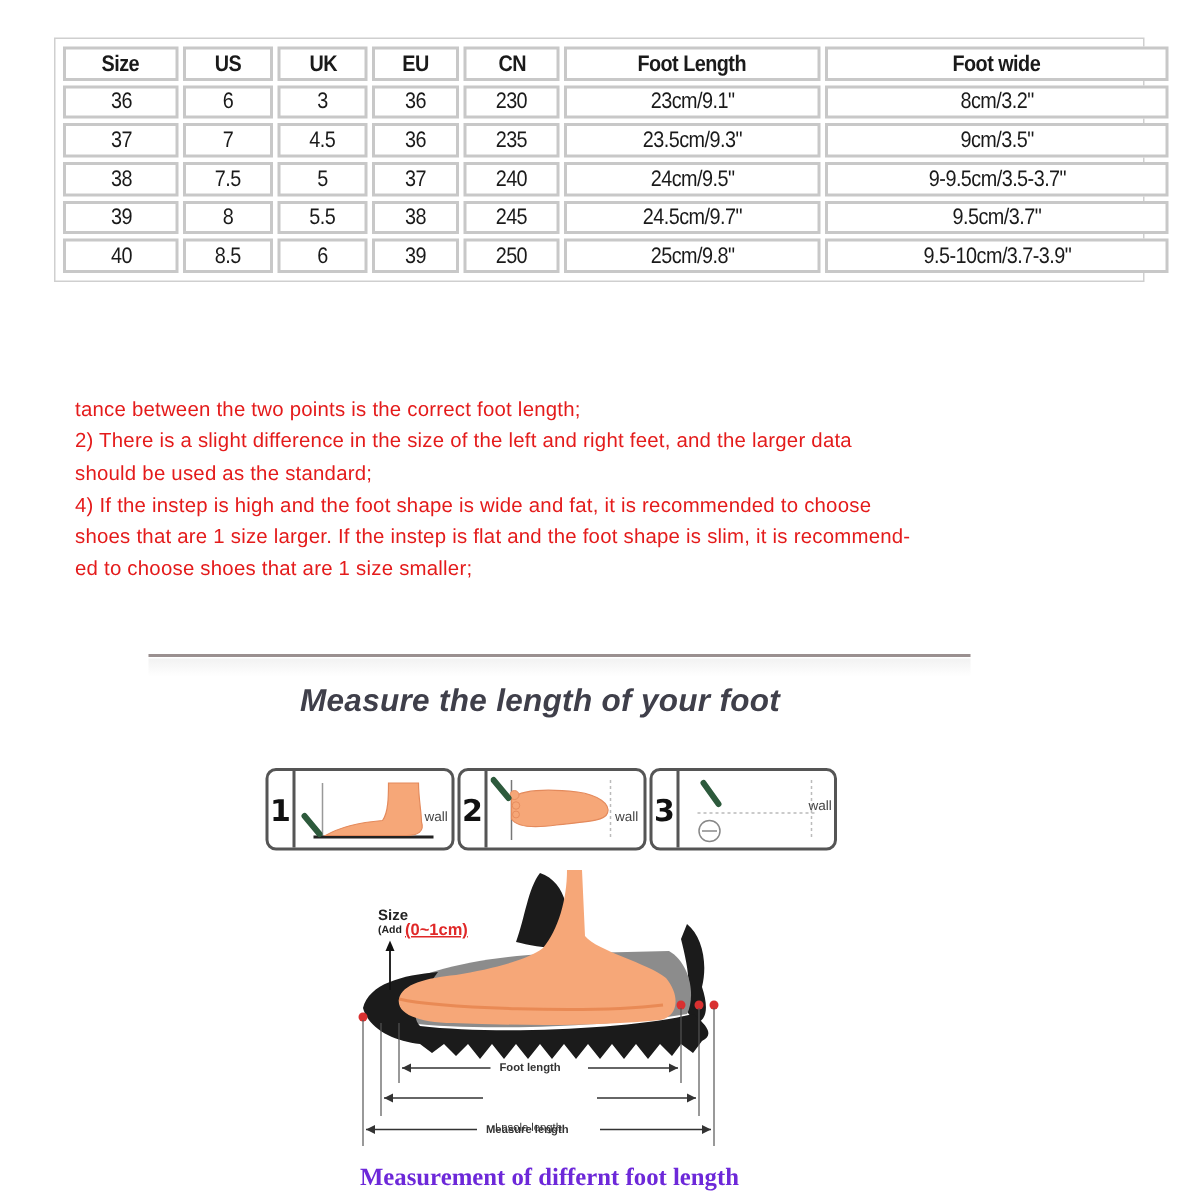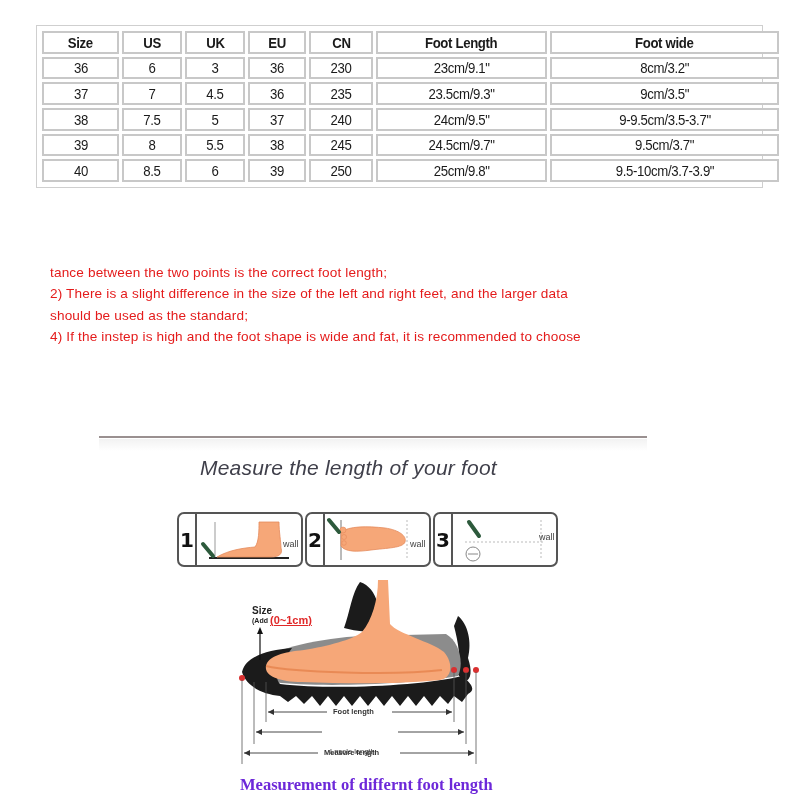--- a/index.html
+++ b/index.html
@@ -37,21 +37,21 @@
     position: absolute; left: 99px; top: 436px; width: 548px; height: 2px;
     background: #9a9090;
   }
   .divider-shade {
     position: absolute; left: 99px; top: 439px; width: 548px; height: 12px;
     background: linear-gradient(#f2f2f2, #ffffff);
   }
 
   .section-title {
     position: absolute; left: 200px; top: 456px; width: 340px;
-    font-family: "Liberation Sans", sans-serif; font-style: italic; font-weight: normal;
+    font-family: "Liberation Sans", sans-serif; font-style: italic; font-weight: bold;
     font-size: 21px; color: #3f3f4a; letter-spacing: 0.2px; white-space: nowrap;
   }
 
   
   .step {
     position: absolute; top: 512px; height: 55px;
     border: 2px solid #555; border-radius: 7px; background: #fff;
   }
   .step .num {
     position: absolute; left: 0; top: 0; width: 18px; height: 100%;
@@ -143,20 +143,22 @@
     </tr>
   </tbody>
     </table>
 </div>
 
 <div class="notes">
   <p>tance between the two points is the correct foot length;</p>
   <p>2) There is a slight difference in the size of the left and right feet, and the larger data</p>
   <p>should be used as the standard;</p>
   <p>4) If the instep is high and the foot shape is wide and fat, it is recommended to choose</p>
+  <p>shoes that are 1 size larger. If the instep is flat and the foot shape is slim, it is recommend-</p>
+  <p>ed to choose shoes that are 1 size smaller;</p>
 </div>
 
 <div class="divider"></div>
 <div class="divider-shade"></div>
 <div class="section-title">Measure the length of your foot</div>
 
 <div class="step" style="left:177px; width:126px;">
   <div class="num">1</div>
   <svg width="104" height="51" viewBox="0 0 104 51">
     <line x1="16" y1="8" x2="16" y2="44" stroke="#999" stroke-width="1"></line>

